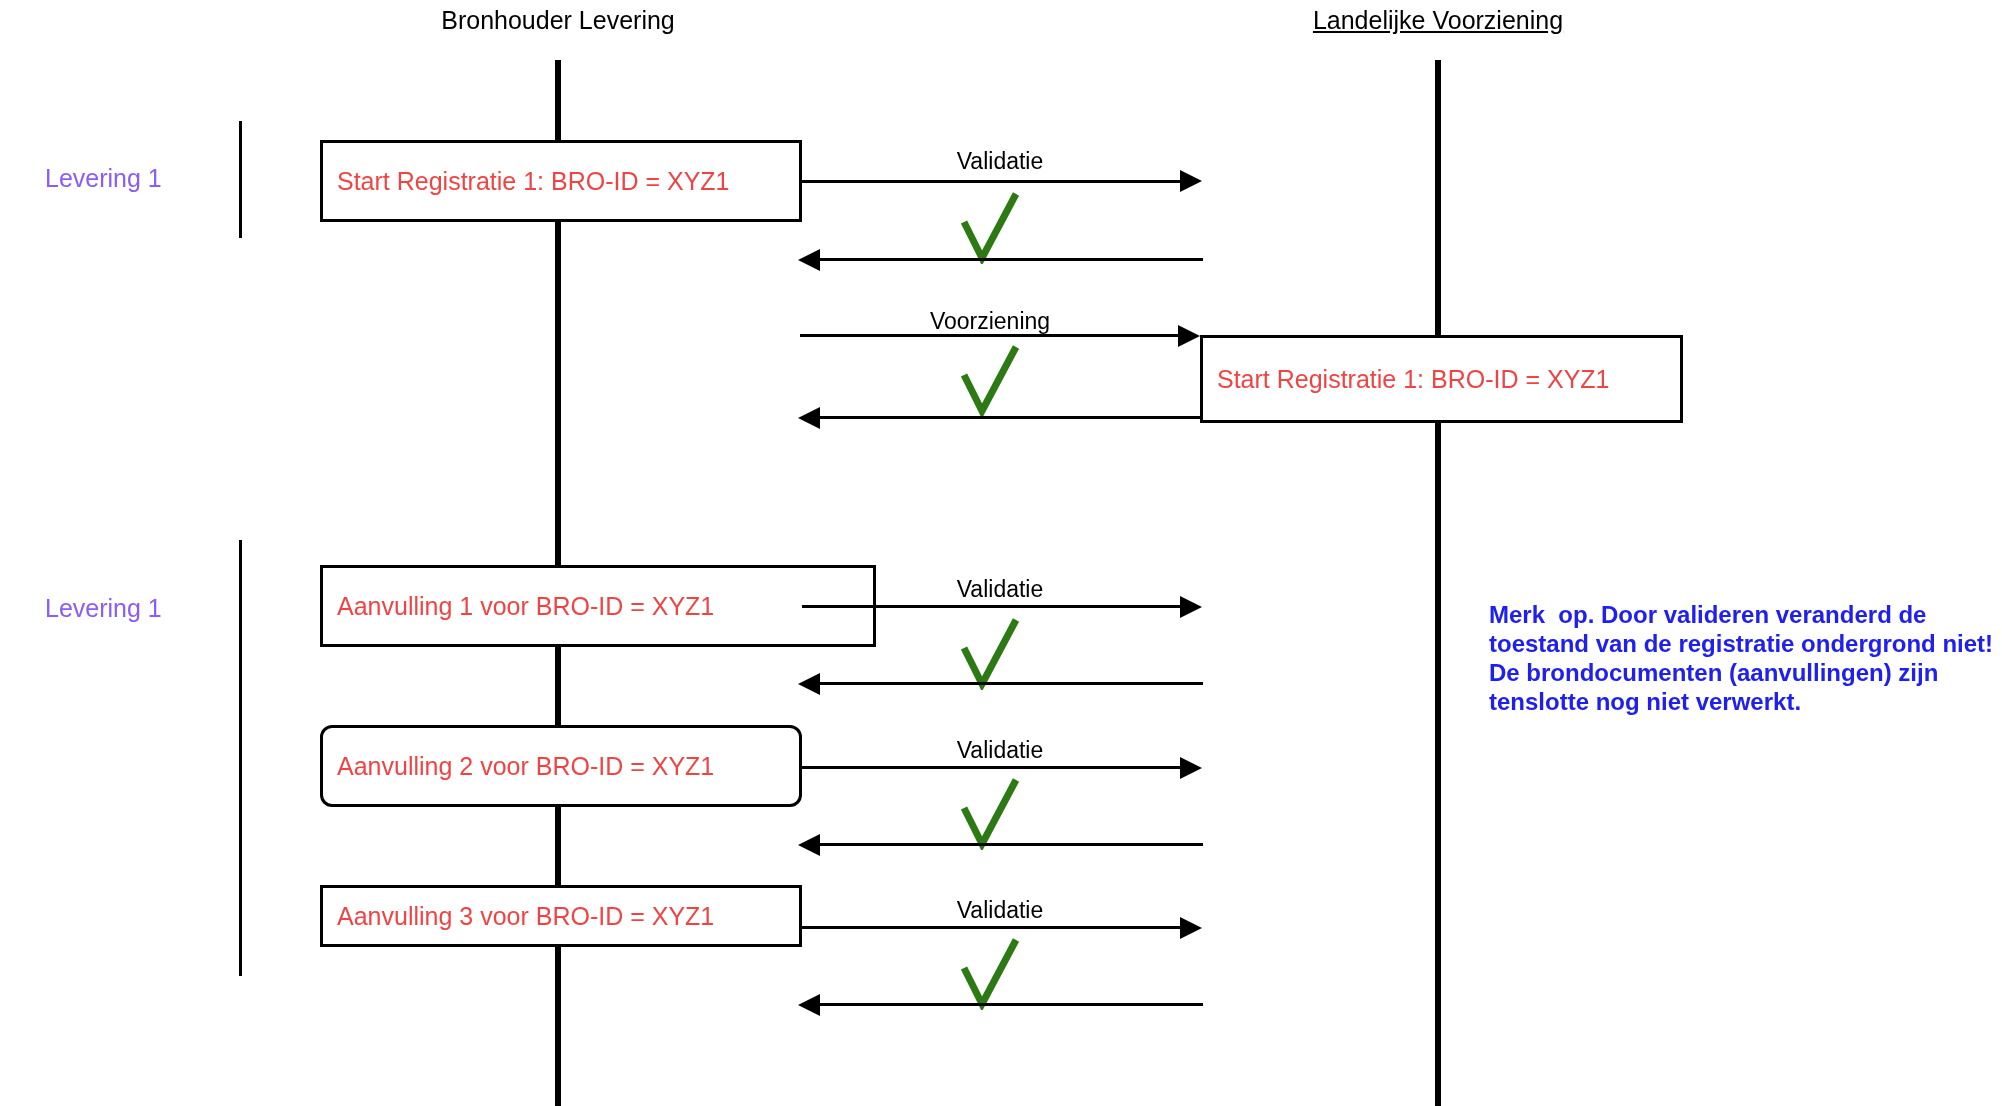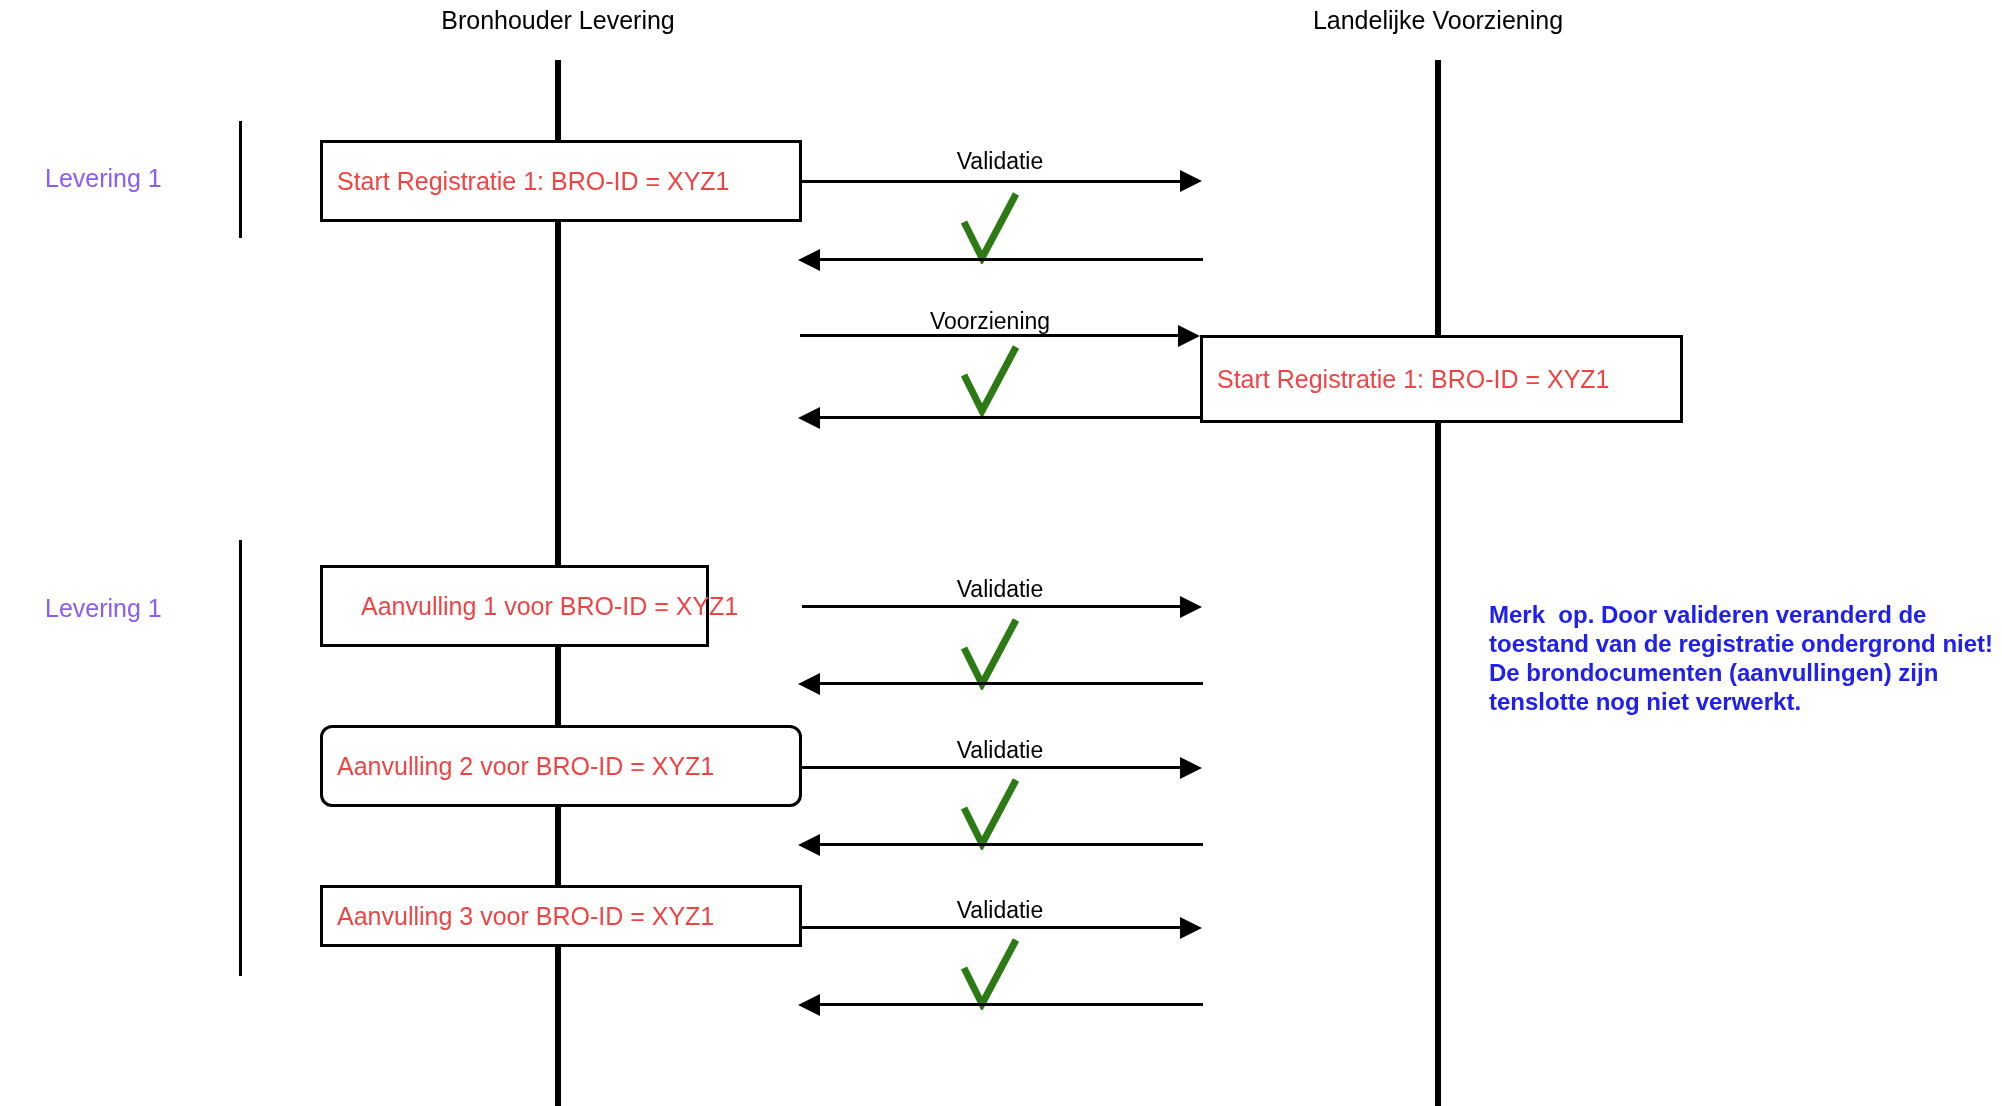--- a/index.html
+++ b/index.html
@@ -115,21 +115,21 @@
     white-space: pre-wrap;
   }
 </style>
 </head>
 <body>
 
 <div id="canvas">
 
   <div class="participant-label" style="left:558px; top:5px;">Bronhouder Levering</div>
 
-  <div class="participant-label" style="left:1438px; top:5px;">Landelijke Voorziening</div>
+  <div class="participant-label" style="left:1438px; top:5px;text-decoration:underline;">Landelijke Voorziening</div>
 
   <div class="lifeline" style="left:558px; top:60px; height:1046px;"></div>
 
   <div class="lifeline" style="left:1438px; top:60px; height:1046px;"></div>
 
   <div class="phase-label" style="left:45px; top:163px;">Levering 1</div>
   <div class="phase-bracket" style="left:239px; top:121px; height:117px;"></div>
 
   <div class="phase-label" style="left:45px; top:593px;">Levering 1</div>
   <div class="phase-bracket" style="left:239px; top:540px; height:436px;"></div>
@@ -161,21 +161,21 @@
     </svg>
   </div>
 
   <div class="msgbox" style="left:1200px; top:335px; width:483px; height:88px;">
     <span class="msgbox-text">Start Registratie 1: BRO-ID = XYZ1</span>
   </div>
 
   <div class="arrow-line" style="left:820px; top:416px; width:380px;"></div>
   <div class="arrow-head left" style="left:798px; top:407px;"></div>
 
-  <div class="msgbox" style="left:320px; top:565px; width:389px; height:82px;padding-left:24px;">
+  <div class="msgbox" style="left:320px; top:565px; width:556px; height:82px;">
     <span class="msgbox-text">Aanvulling 1 voor BRO-ID = XYZ1</span>
   </div>
 
   <div class="arrow-label" style="left:1000px; top:576px;">Validatie</div>
   <div class="arrow-line" style="left:802px; top:605px; width:380px;"></div>
   <div class="arrow-head right" style="left:1180px; top:596px;"></div>
 
   <div class="check-mark" style="left:990px; top:618px;">
     <svg width="60" height="72" viewBox="0 0 60 72" aria-hidden="true">
       <path d="M4 30 L22 66 L56 2" fill="none" stroke="#2d7a14" stroke-width="7" stroke-linecap="butt" stroke-linejoin="miter"></path>

